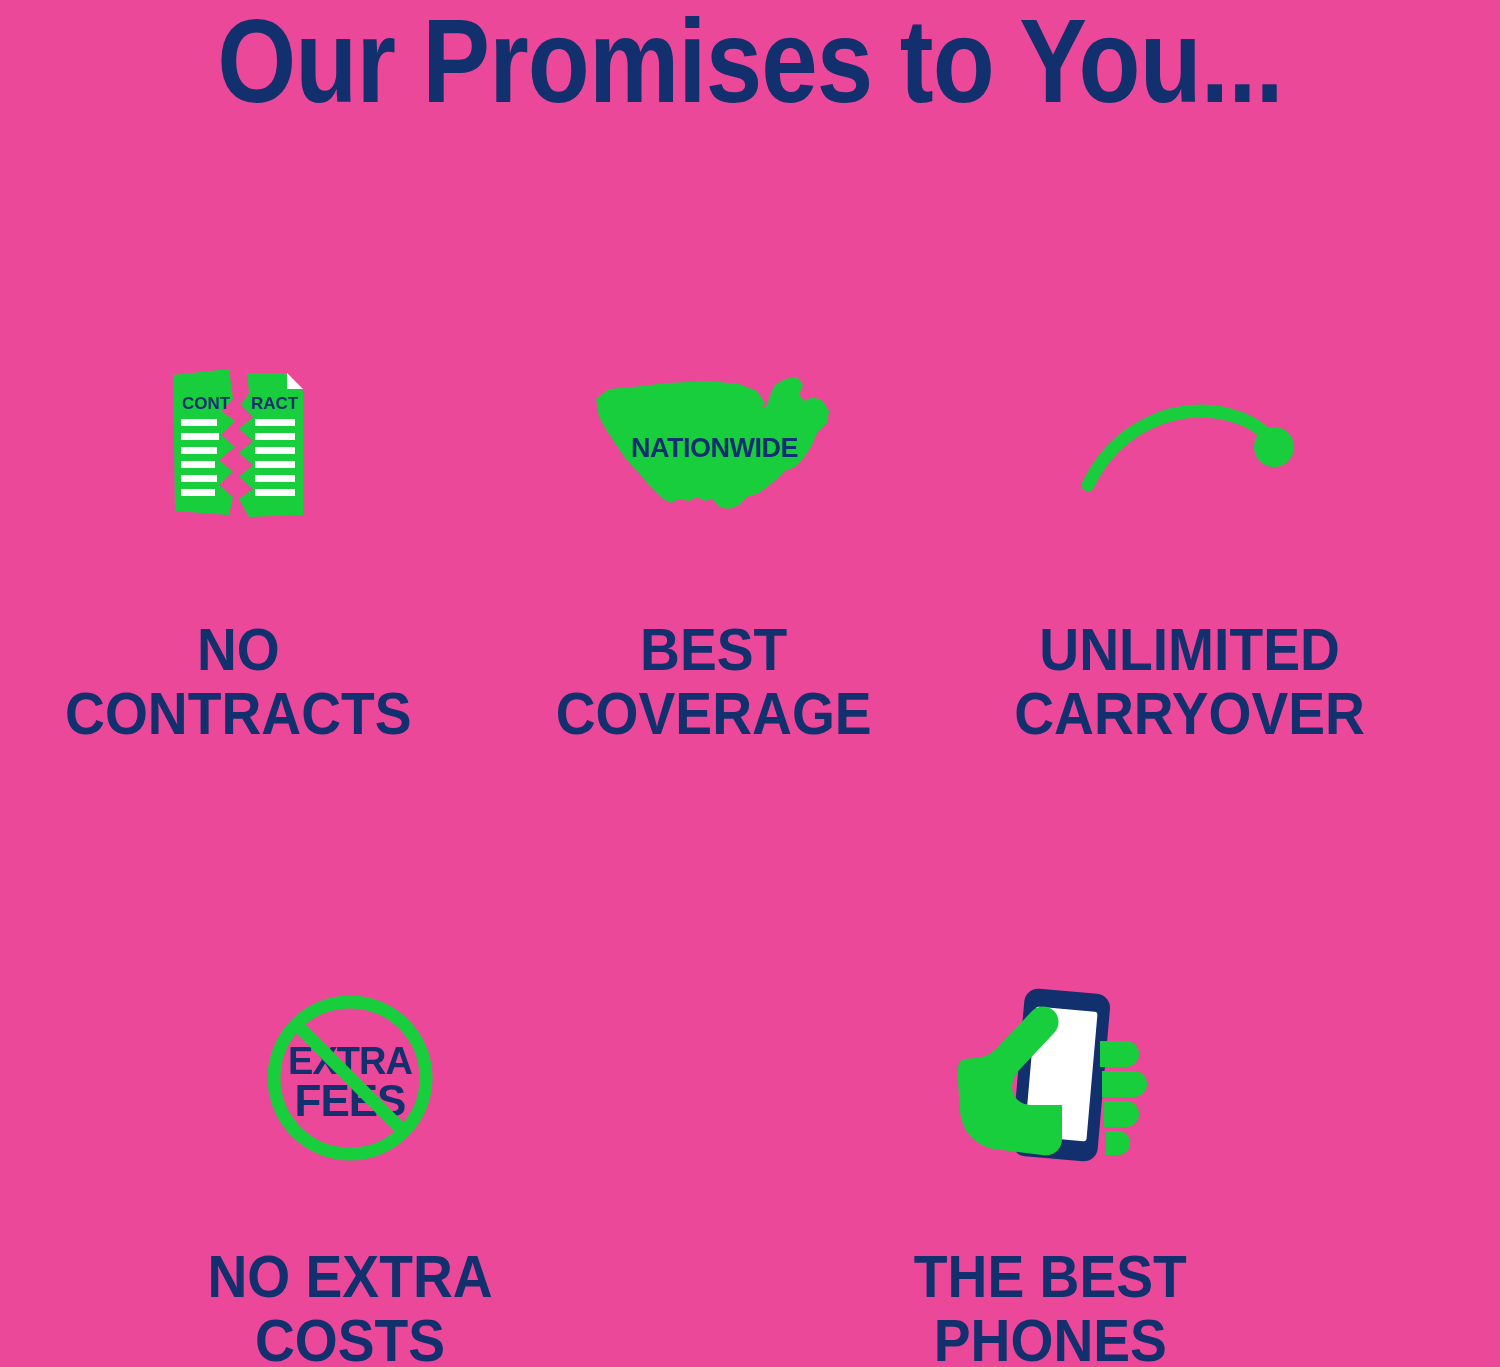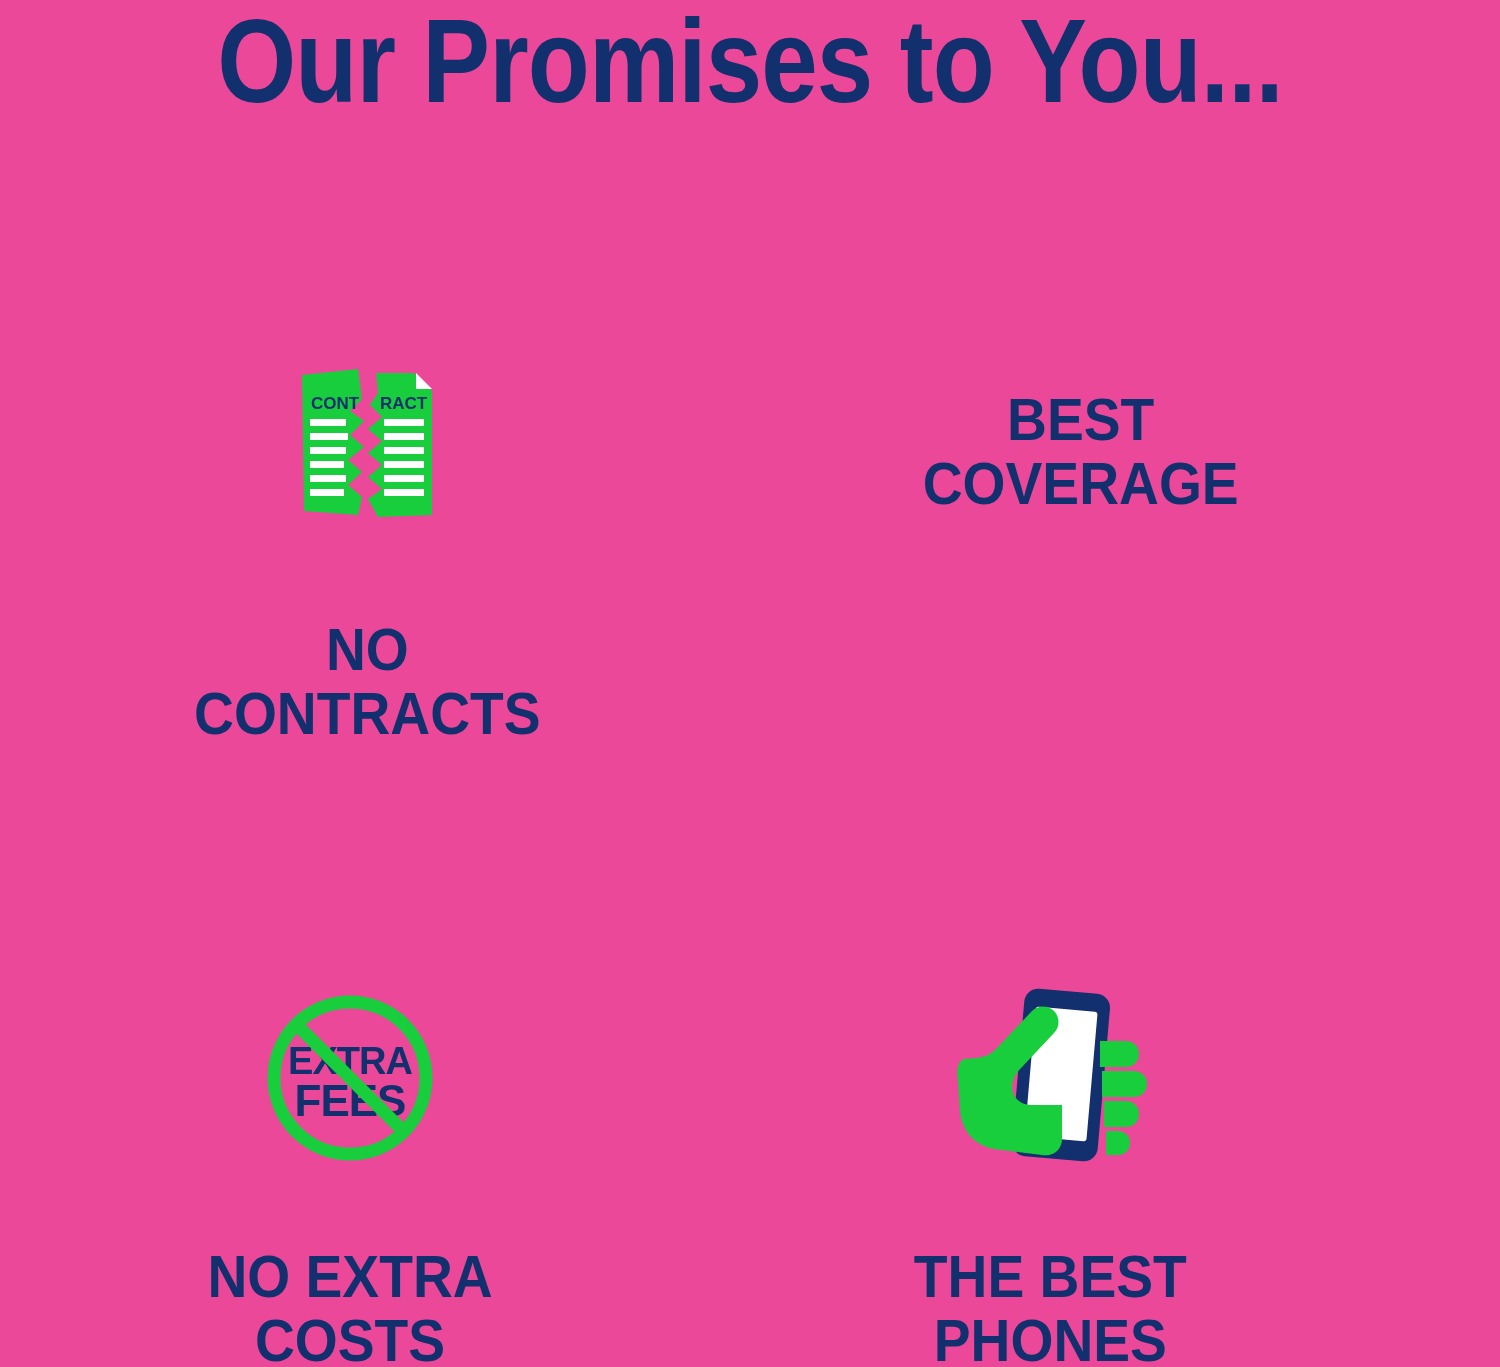--- a/index.html
+++ b/index.html
@@ -36,21 +36,21 @@
     line-height: 1.0;
     letter-spacing: -1px;
     transform: scaleX(0.86);
     transform-origin: center top;
     white-space: nowrap;
   }
 
   
   .row {
     position: absolute;
-    left: 10px;
+    left: 0;
     width: 1428px;
     display: flex;
   }
   .row-top {
     top: 330px;
   }
   .row-bottom {
     top: 960px;
     width: 1460px;
     left: 0;
@@ -132,26 +132,48 @@
           <text x="88" y="44" fill="#12306E" font-family="Liberation Sans, sans-serif" font-size="17" font-weight="700">RACT</text>
         </svg>
       </div>
       <div class="promise-label">
         <span>NO</span>
         <span class="l2">CONTRACTS</span>
       </div>
     </div>
 
     <div class="cell">
+      <div class="icon-wrap">
+        <svg width="250" height="140" viewBox="0 0 250 140" aria-hidden="true">
+          <path fill="#19CE3C" d="M7 24 L20 14 L44 12 L78 8 L120 6 L150 9 L168 16 L176 28 L172 34 L178 30 L182 18
+            L186 10 L196 4 L208 2 L214 10 L210 20 L216 26 L224 22 L234 26 L240 36 L238 48 L228 58
+            L222 72 L214 84 L206 92 L196 96 L188 104 L178 112 L170 118 L158 122 L150 130 L140 134
+            L130 132 L124 124 L116 126 L108 122 L100 126 L90 124 L82 128 L74 124 L66 116 L58 108
+            L50 98 L42 90 L34 80 L26 68 L18 56 L10 42 Z"></path>
+          <text x="42" y="82" fill="#12306E" font-family="Liberation Sans, sans-serif" font-size="27" font-weight="700" letter-spacing="-0.5">NATIONWIDE</text>
+        </svg>
+      </div>
       <div class="promise-label">
         <span>BEST</span>
         <span class="l2">COVERAGE</span>
       </div>
     </div>
 
+    <div class="cell">
+      <div class="icon-wrap">
+        <svg width="220" height="120" viewBox="0 0 220 120" aria-hidden="true">
+          <path d="M8 100 C 36 42, 96 16, 150 30 C 170 35, 182 44, 190 54" fill="none" stroke="#19CE3C" stroke-width="13" stroke-linecap="round"></path>
+          <circle cx="194" cy="62" r="20" fill="#19CE3C"></circle>
+        </svg>
+      </div>
+      <div class="promise-label">
+        <span>UNLIMITED</span>
+        <span class="l2">CARRYOVER</span>
+      </div>
+    </div>
 
   </div>
 
   <div class="row row-bottom">
 
     <div class="cell cell-fees">
       <div class="icon-wrap">
         <svg width="180" height="180" viewBox="0 0 180 180" aria-hidden="true">
           <circle cx="90" cy="90" r="76" fill="none" stroke="#19CE3C" stroke-width="13"></circle>
           <text x="90" y="86" fill="#12306E" text-anchor="middle" font-family="Liberation Sans, sans-serif" font-size="38" font-weight="700" letter-spacing="-1">EXTRA</text>

